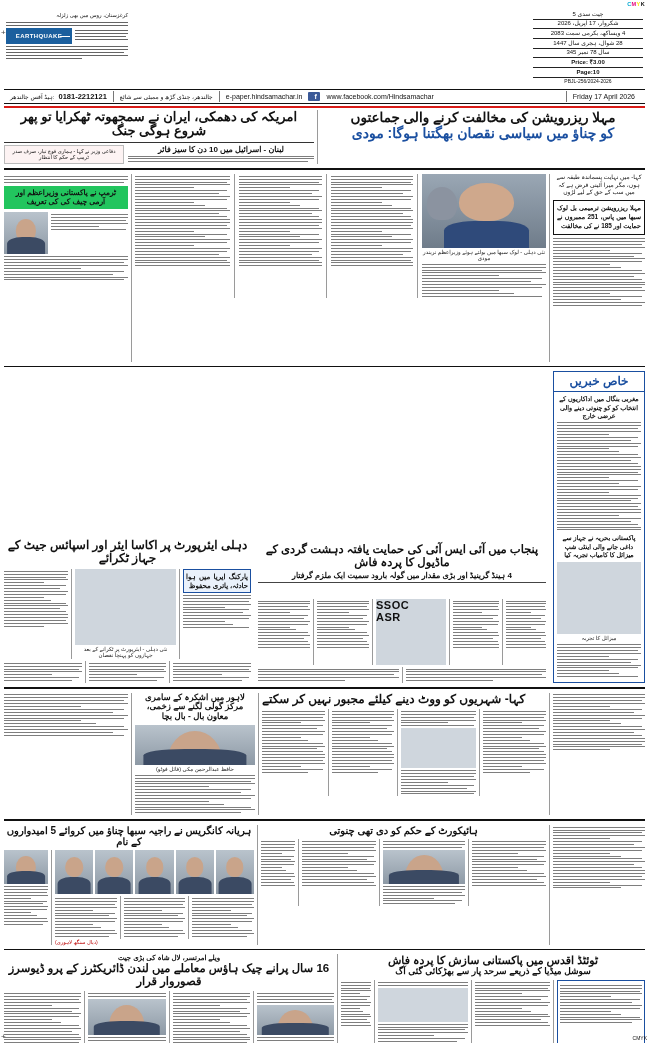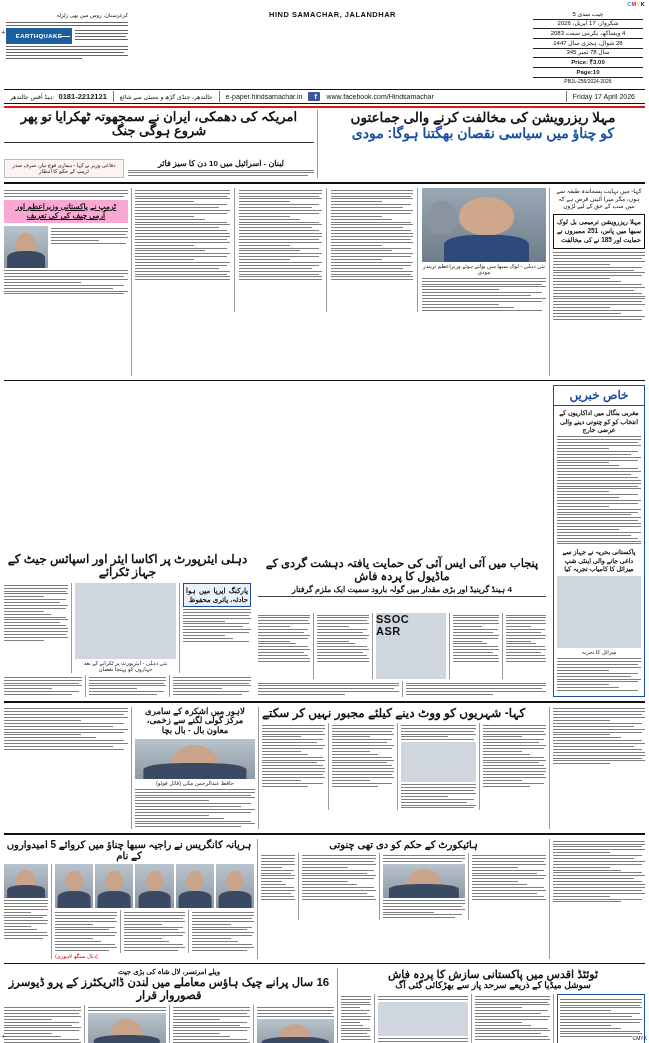--- a/index.html
+++ b/index.html
@@ -82,21 +82,21 @@
   .col { }
   .c-left  { width:124px; }
   .c-mid   { flex:1; }
   .c-right { width:92px; }
 
   .vrule { width:1px; background:#9a9a9a; }
   .hrule { height:1px; background:#555; margin:4px 0; }
   .hrule.thick { height:1.6px; background:#111; }
 
   .lead-hl { padding:2px 3px 3px; }
-  .lead-hl.tint-pink { background:#f9a8d4;text-decoration:underline; }
+  .lead-hl.tint-pink { background:#22c55e; }
 
   .photo { background:#cfd6dd; position:relative; overflow:hidden; }
   .photo.portrait { background:linear-gradient(#b9c3cc,#8d99a5); }
   .ph-face { position:absolute; left:50%; transform:translateX(-50%); }
   .ph-head { width:46%; aspect-ratio:1/1.12; background:#c9a48a; border-radius:50% 50% 46% 46%; top:16%; }
   .ph-body { width:86%; height:40%; background:#3b4a63; bottom:0; border-radius:40% 40% 0 0; }
 
   .cap { font-size:5.5px; text-align:center; direction:rtl; color:#222; padding:1px 0; }
 
   .boxhl {
@@ -193,21 +193,20 @@
         <i></i>
           <i></i>
           <i></i>
           <i></i>
           <i></i>
       </div>
 
     </div>
 
     <div class="mh-center">
-      <div class="eng-name">HIND SAMACHAR, JALANDHAR</div>
     </div>
 
     <div class="mh-right">
       <div class="dateblk">
         <div>چیت سدی 5</div>
         <div>شکروار، 17 اپریل، 2026</div>
         <div>4 ویساکھ، بکرمی سمت 2083</div>
         <div>28 شوال، ہجری سال 1447</div>
         <div>سال 78 نمبر 345</div>
         <div class="price">Price: ₹3.00</div>
@@ -235,21 +234,21 @@
     <div class="ub-spacer"></div>
     <div class="sep"></div>
     <div style="padding-right:10px;">Friday 17 April 2026</div>
   </div>
   <div class="redrule"></div>
 
   <div style="display:flex;gap:3px;margin-top:2px;">
 
     <div style="width:310px;">
       <div class="hl" style="font-size:13px;direction:rtl;line-height:1.1;">امریکہ کی دھمکی، ایران نے سمجھوتہ ٹھکرایا تو پھر شروع ہوگی جنگ</div>
-      <div style="display:flex;gap:4px;margin-top:3px;border-top:1px solid #333;padding-top:16px;">
+      <div style="display:flex;gap:4px;margin-top:3px;border-top:1px solid #333;padding-top:2px;">
         <div style="width:120px;background:#fdf3f3;border:1px solid #bbb;padding:2px;">
           <div class="tiny">دفاعی وزیر نے کہا - ہماری فوج تیار، صرف صدر ٹرمپ کے حکم کا انتظار</div>
         </div>
         <div style="flex:1;">
           <div class="urdu" style="font-size:8px;font-weight:bold;text-align:center;">لبنان - اسرائیل میں 10 دن کا سیز فائر</div>
           <div class="lines dense" style="margin-top:2px;">
             <i></i>
               <i></i>
               <i></i>
           </div>

